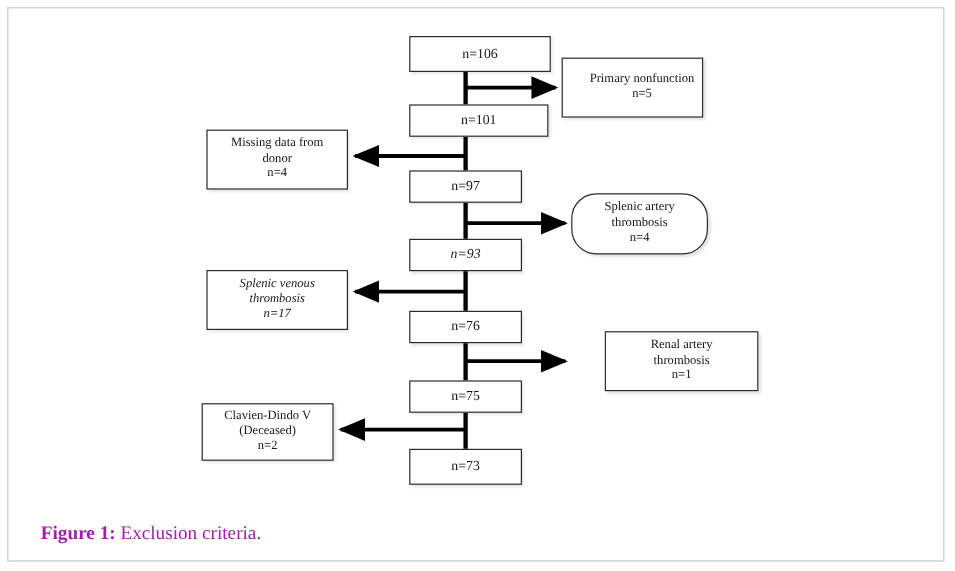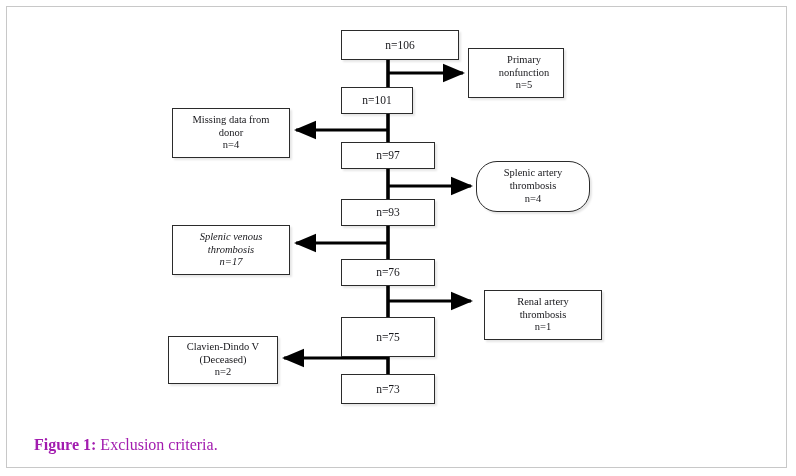--- a/index.html
+++ b/index.html
@@ -130,45 +130,45 @@
         <line x1="388" y1="243" x2="296" y2="243" marker-end="url(#arrow-left)"></line>
         <line x1="388" y1="301" x2="471" y2="301" marker-end="url(#arrow-right)"></line>
         <line x1="388" y1="358" x2="284" y2="358" marker-end="url(#arrow-left)"></line>
       </g>
     </svg>
 
     <div class="node main" style="left:341px; top:30px; width:118px; height:30px;">
       <span class="node-text">n=106</span>
     </div>
 
-    <div class="node main" style="left:341px; top:87px; width:72px; height:27px;">
+    <div class="node main" style="left:341px; top:87px; width:116px; height:27px;">
       <span class="node-text">n=101</span>
     </div>
 
     <div class="node main" style="left:341px; top:142px; width:94px; height:27px;">
       <span class="node-text">n=97</span>
     </div>
 
-    <div class="node main" style="left:341px; top:199px; width:94px; height:27px;">
+    <div class="node main" style="left:341px; top:199px; width:94px; height:27px;font-style:italic;">
       <span class="node-text">n=93</span>
     </div>
 
     <div class="node main" style="left:341px; top:259px; width:94px; height:27px;">
       <span class="node-text">n=76</span>
     </div>
 
-    <div class="node main" style="left:341px; top:317px; width:94px; height:40px;">
+    <div class="node main" style="left:341px; top:317px; width:94px; height:27px;">
       <span class="node-text">n=75</span>
     </div>
 
     <div class="node main" style="left:341px; top:374px; width:94px; height:30px;">
       <span class="node-text">n=73</span>
     </div>
 
-    <div class="node side" style="left:468px; top:48px; width:96px; height:50px;padding-left:16px;">
+    <div class="node side" style="left:468px; top:48px; width:118px; height:50px;padding-left:16px;">
       <span class="node-text">Primary nonfunction
 n=5</span>
     </div>
 
     <div class="node side" style="left:172px; top:108px; width:118px; height:50px;">
       <span class="node-text">Missing data from
 donor
 n=4</span>
     </div>
 
@@ -177,21 +177,21 @@
 thrombosis
 n=4</span>
     </div>
 
     <div class="node side" style="left:172px; top:225px; width:118px; height:50px;font-style:italic;">
       <span class="node-text">Splenic venous
 thrombosis
 n=17</span>
     </div>
 
-    <div class="node side" style="left:484px; top:276px; width:118px; height:50px;margin-top:14px;">
+    <div class="node side" style="left:504px; top:276px; width:128px; height:50px;">
       <span class="node-text">Renal artery
 thrombosis
 n=1</span>
     </div>
 
     <div class="node side" style="left:168px; top:336px; width:110px; height:48px;">
       <span class="node-text">Clavien-Dindo V
 (Deceased)
 n=2</span>
     </div>

